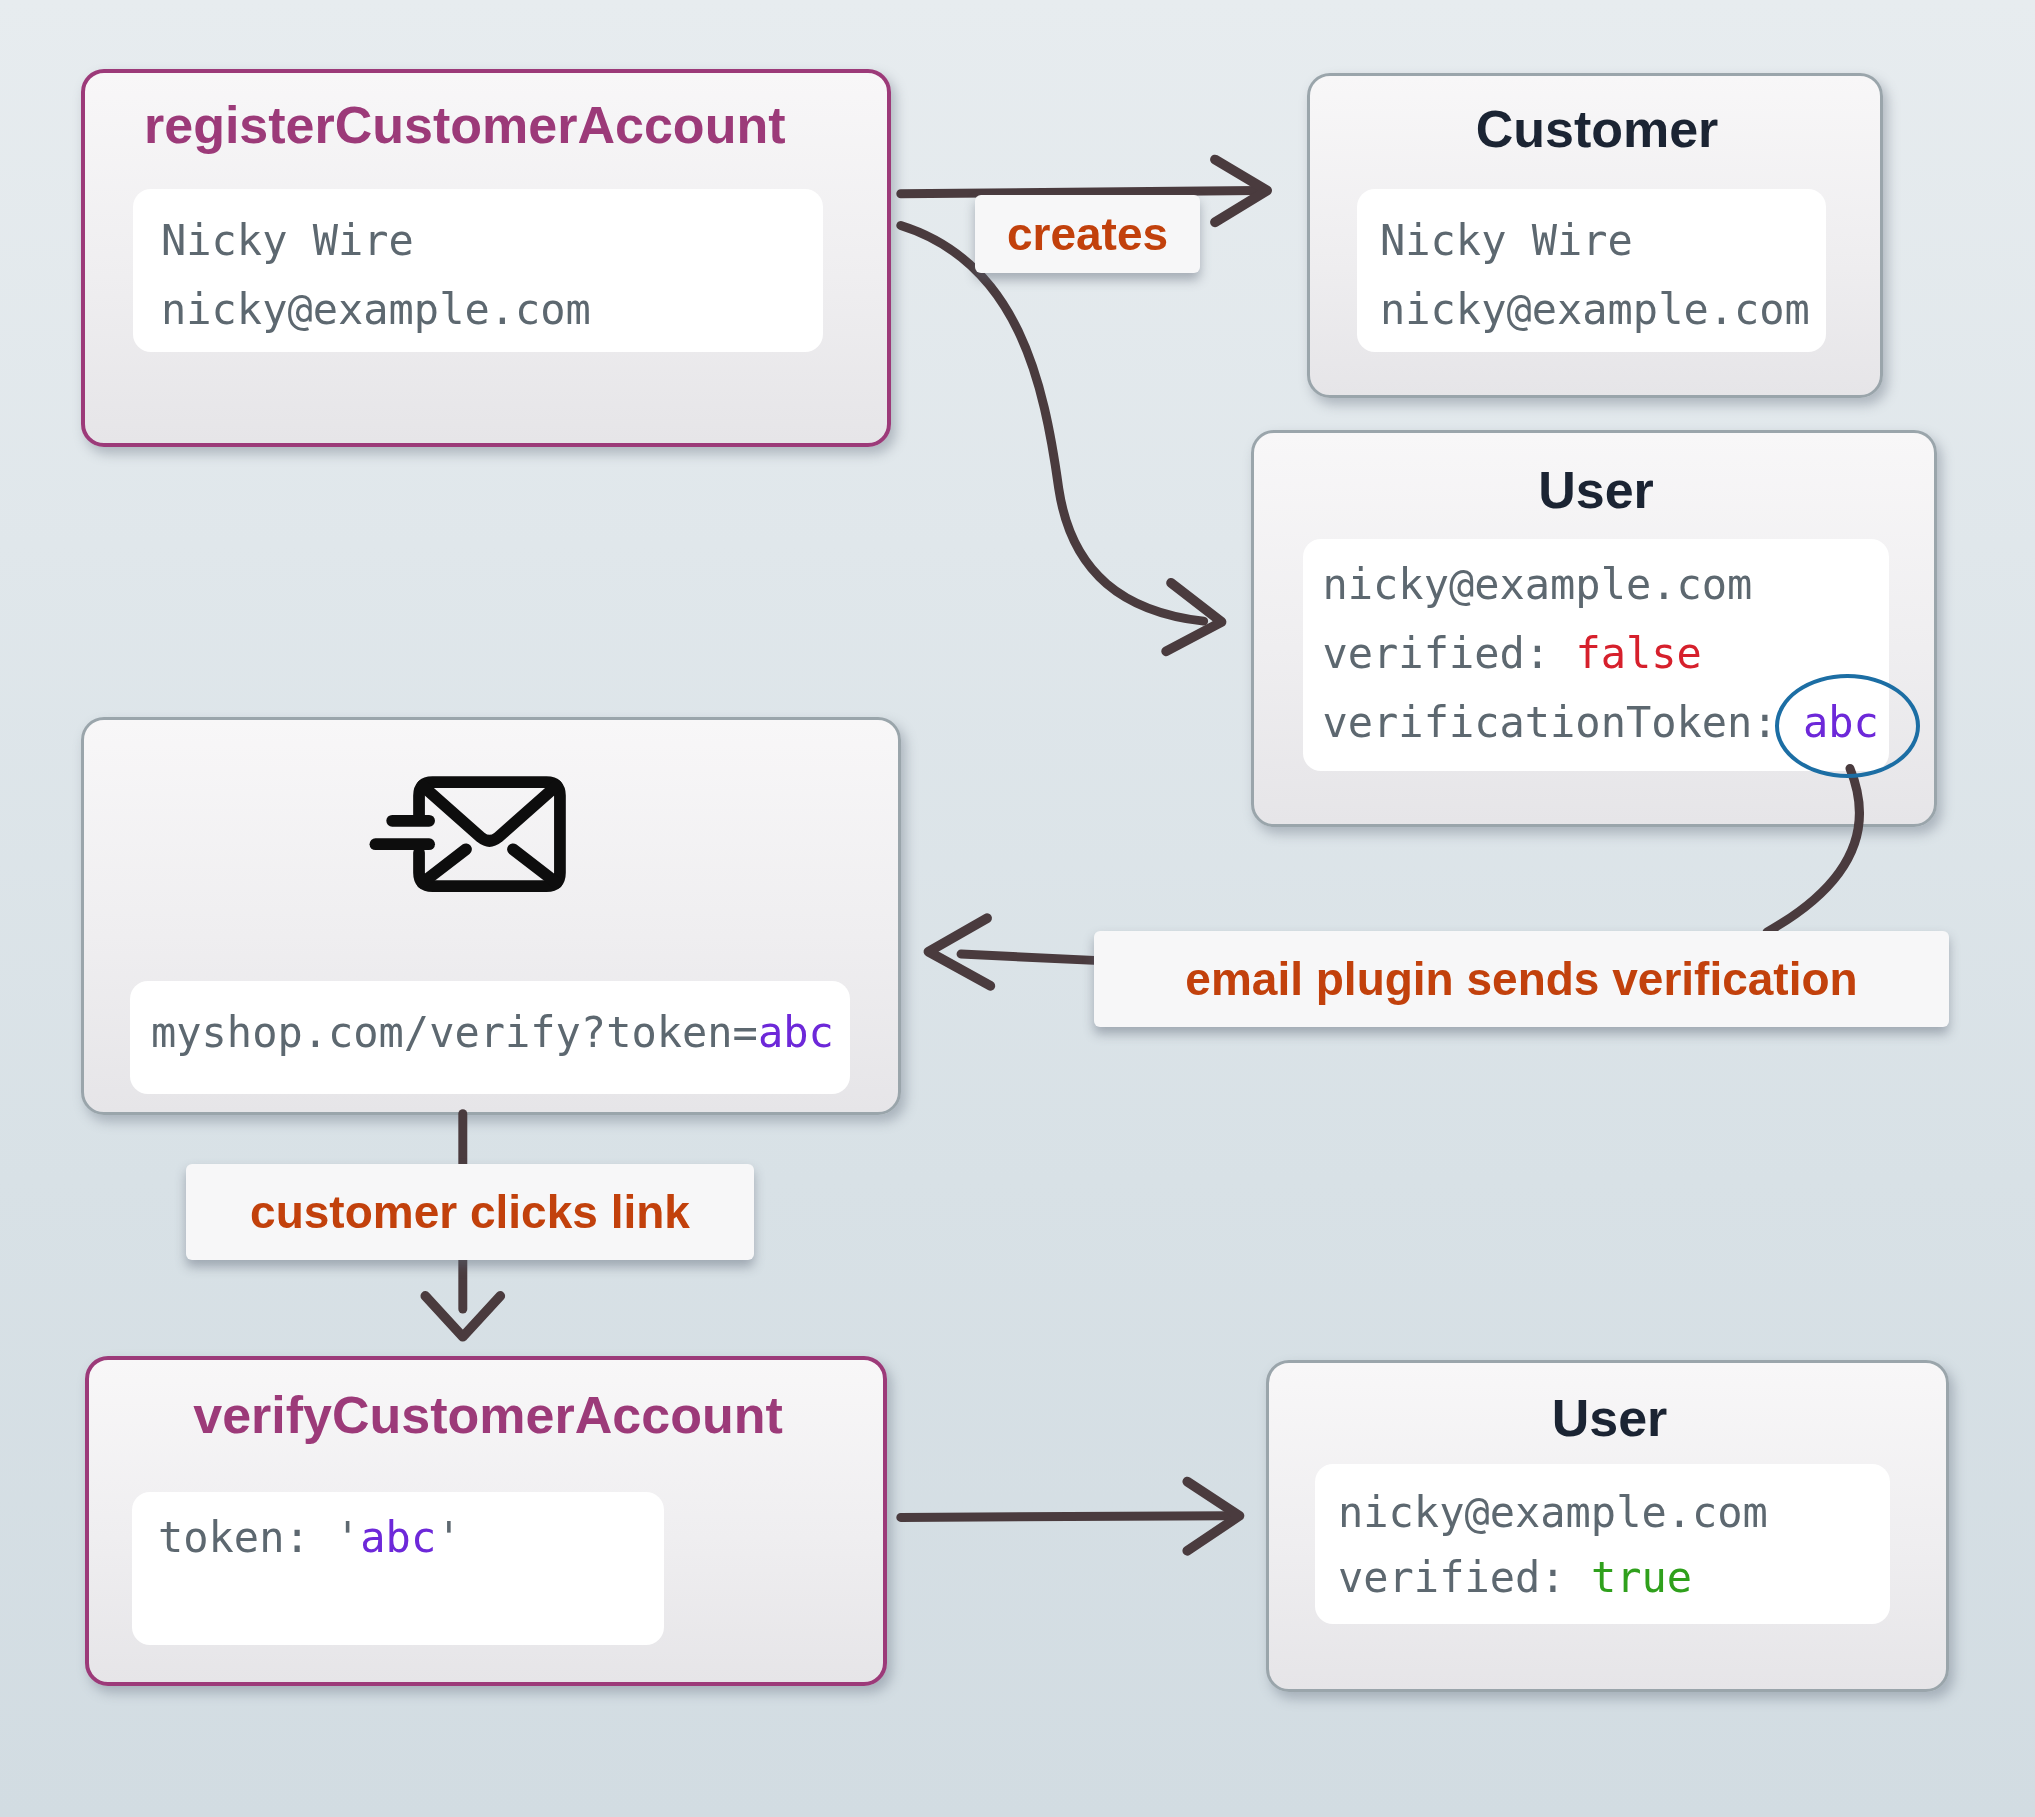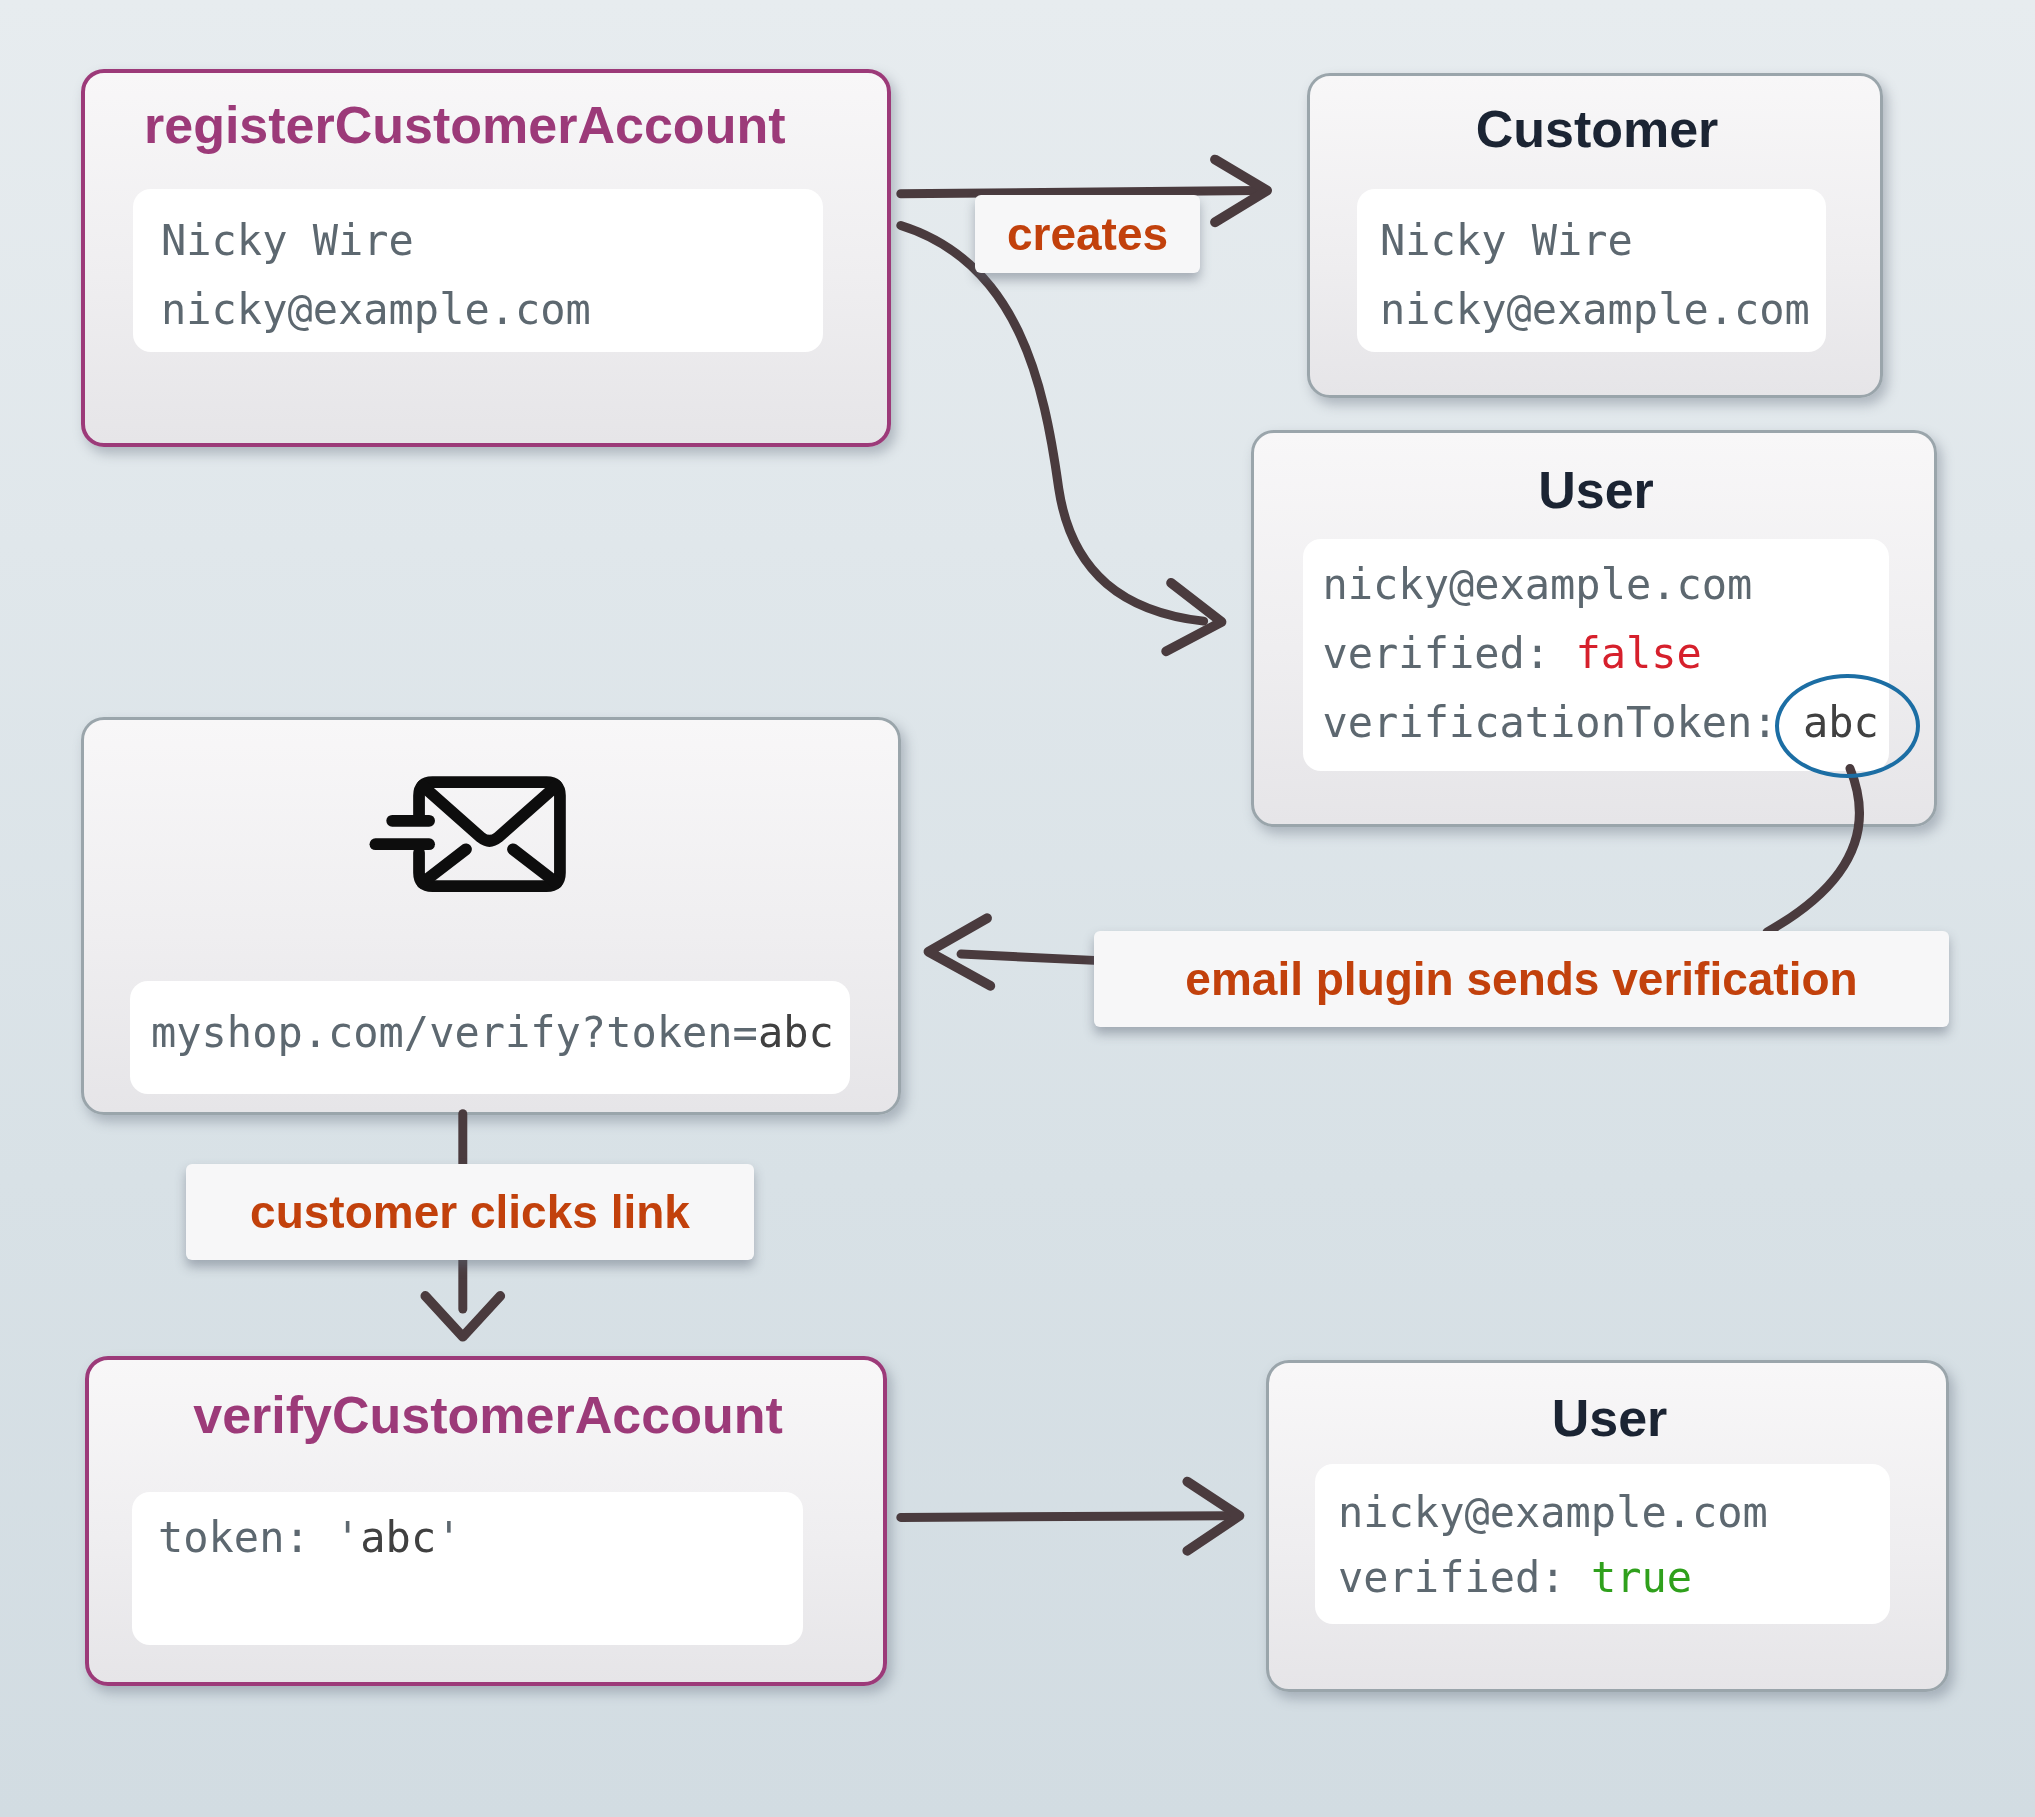--- a/index.html
+++ b/index.html
@@ -36,21 +36,21 @@
     font-size:42px;color:#5d6870;
     z-index:3;
   }
   .card .line{
     position:absolute;
     white-space:pre;
     line-height:46px;
   }
   .val-red{color:#d6202c;}
   .val-green{color:#2fa01c;}
-  .val-blue{color:#404040;}
+  .val-blue{color:#6d28d9;}
   
   .badge{
     position:absolute;
     background:#f7f7f8;
     border-radius:6px;
     box-shadow:0 6.5px 10.6px rgba(90,100,115,.45);
     display:flex;align-items:center;justify-content:center;
     font-weight:bold;font-size:46px;color:#c2410c;
     white-space:nowrap;
     z-index:5;
@@ -138,21 +138,21 @@
     <path d="M18 29 L40 29"></path>
     <path d="M8 43 L40 43"></path>
   </svg>
   <div class="card" style="left:130px;top:981px;width:720px;height:113px;font-size:42px;">
     <div class="line" style="left:21px;top:28.5px;"><span>myshop.com/verify?token=</span><span class="val-blue">abc</span></div>
   </div>
 
   <div class="node purple" style="left:85px;top:1356px;width:794px;height:322px;">
     <div class="node-title centered purple-text" style="top:26px;">verifyCustomerAccount</div>
   </div>
-  <div class="card" style="left:132px;top:1492px;width:671px;height:153px;">
+  <div class="card" style="left:132px;top:1492px;width:532px;height:153px;">
     <div class="line" style="left:26px;top:23px;"><span>token: </span><span>'</span><span class="val-blue">abc</span><span>'</span></div>
   </div>
 
   <div class="node gray" style="left:1266px;top:1360px;width:677px;height:326px;">
     <div class="node-title centered" style="top:26px;">User</div>
   </div>
   <div class="card" style="left:1315px;top:1464px;width:575px;height:160px;">
     <div class="line" style="left:23px;top:26px;">nicky@example.com</div>
     <div class="line" style="left:23px;top:91px;"><span>verified: </span><span class="val-green">true</span></div>
   </div>

